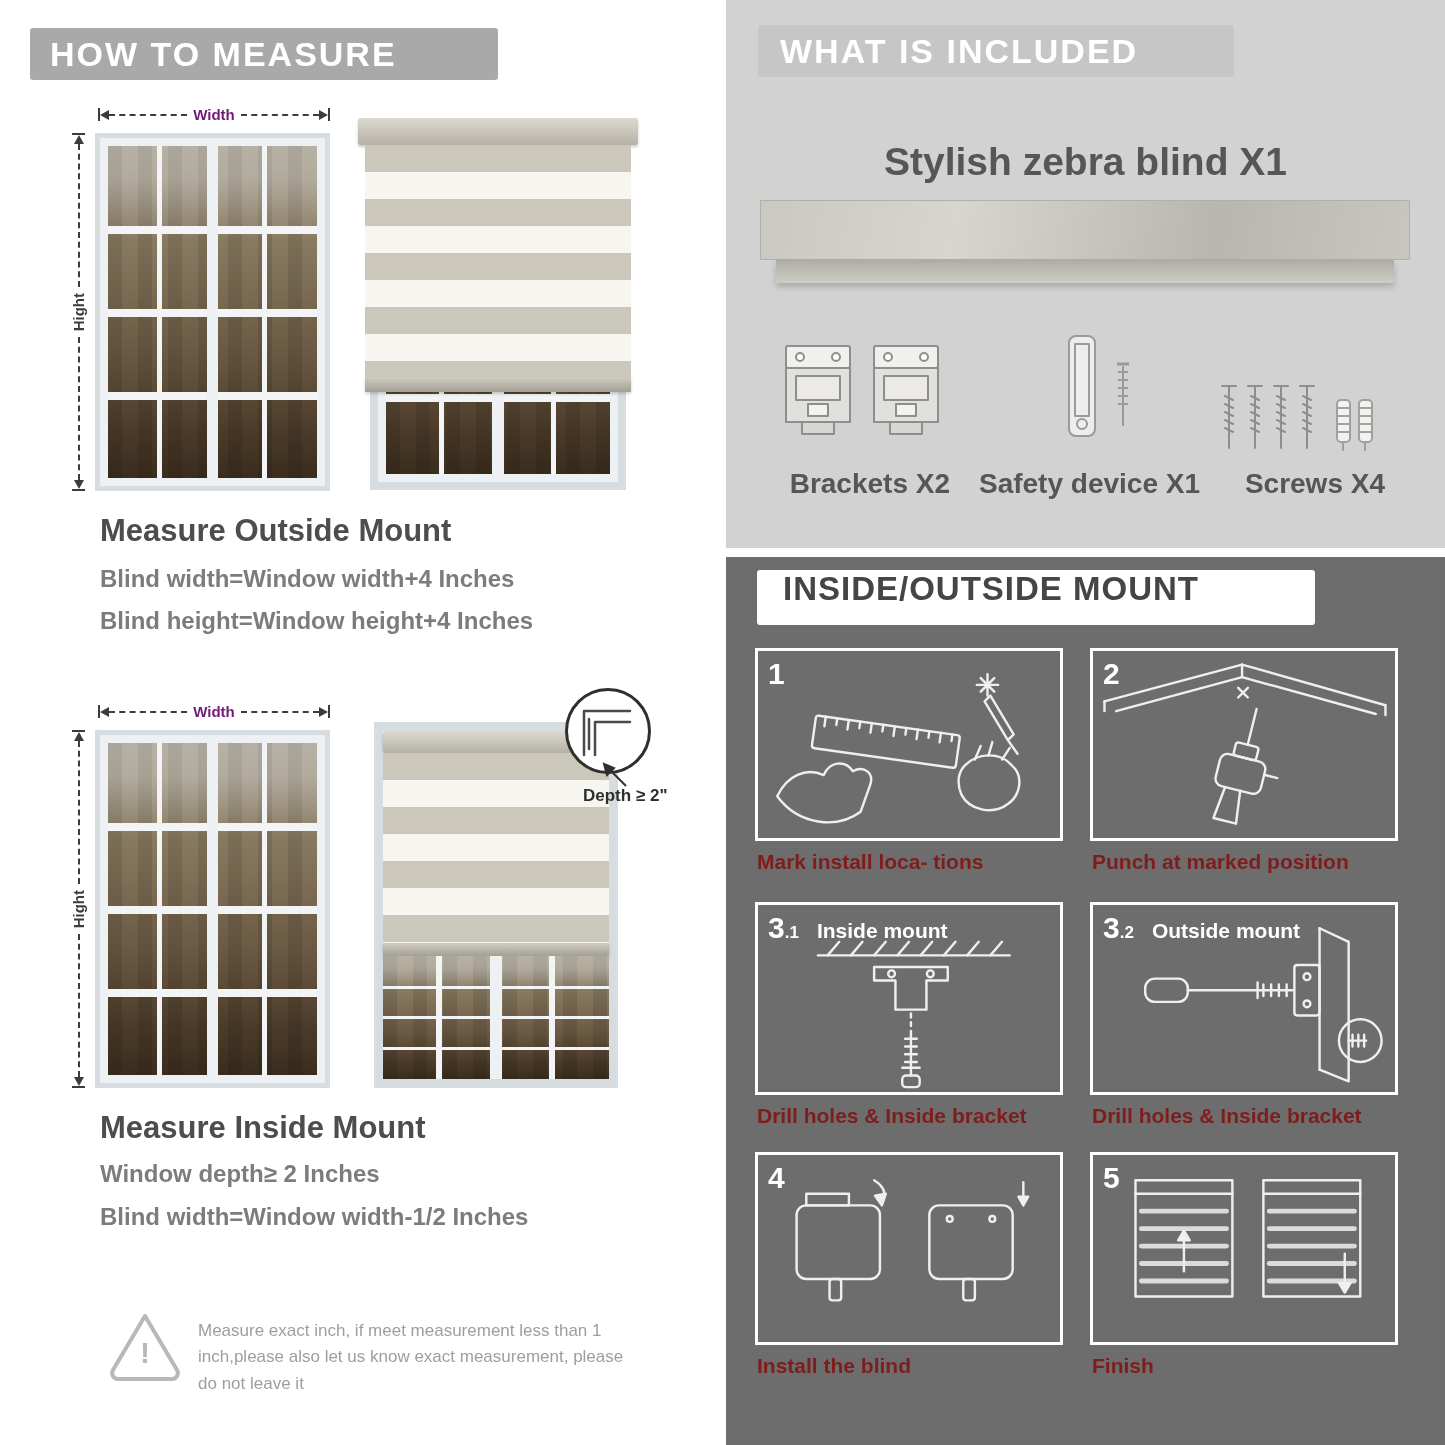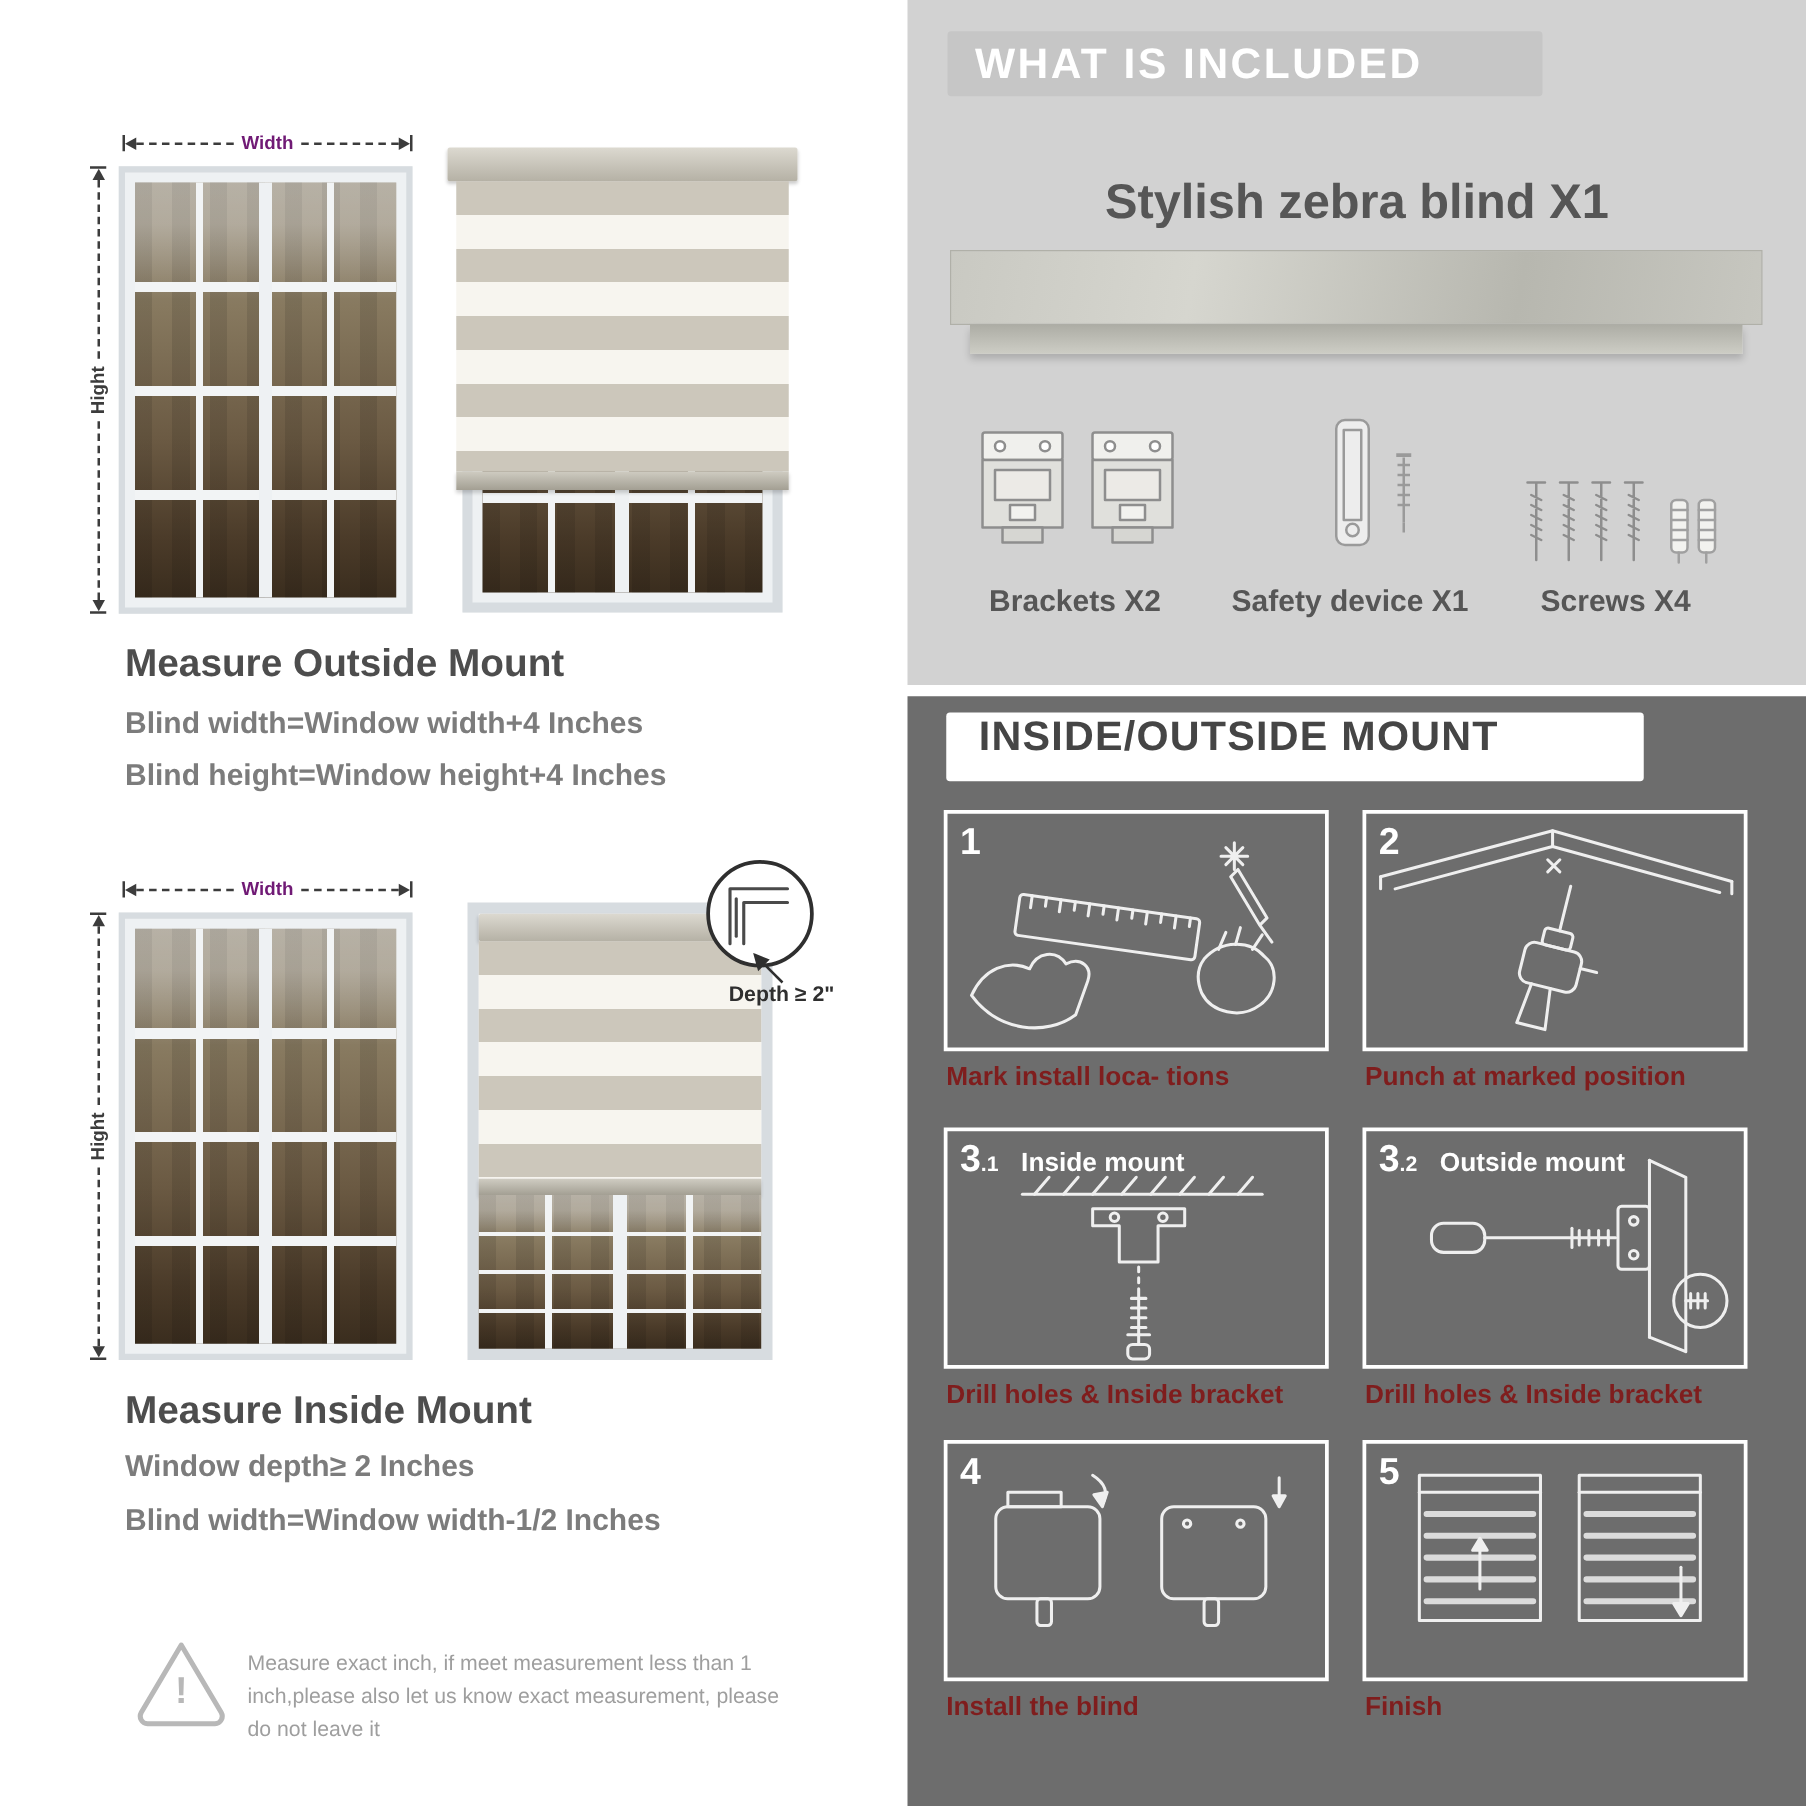--- a/index.html
+++ b/index.html
@@ -49,21 +49,21 @@
   .right-top{left:726px;top:0;width:719px;height:548px;background:#d2d2d2;}
   .banner-right{left:758px;top:25px;width:476px;height:52px;background:#c6c6c6;color:#fff;
     font-size:34px;font-weight:bold;letter-spacing:2px;display:flex;align-items:center;
     padding-left:22px;box-sizing:border-box;border-radius:3px;}
   .product-label{left:726px;top:140px;width:719px;text-align:center;font-size:39px;font-weight:bold;color:#565656;}
   .cassette-big{left:760px;top:200px;width:650px;height:60px;
     background:linear-gradient(100deg,#c9c9c2 0%,#d6d6cf 30%,#b7b7af 70%,#c7c7c0 100%);
     border:1px solid #b0b0a8;box-sizing:border-box;}
   .cassette-lip{left:776px;top:260px;width:618px;height:23px;
     background:linear-gradient(180deg,#adada5,#cdcdc5);box-shadow:0 4px 6px rgba(0,0,0,0.18);}
-  .item-label{font-size:24px;font-weight:bold;color:#565656;text-align:center;}
+  .item-label{font-size:28px;font-weight:bold;color:#565656;text-align:right;}
 
   
   .right-bottom{left:726px;top:557px;width:719px;height:888px;background:#6d6d6d;}
   .banner-mount{left:757px;top:570px;width:558px;height:55px;background:#ffffff;color:#454545;
     font-size:33px;font-weight:bold;letter-spacing:1px;display:flex;align-items:flex-start;
     padding-left:26px;box-sizing:border-box;border-radius:3px;}
   .panel{position:absolute;width:308px;height:193px;border:3px solid #ffffff;box-sizing:border-box;}
   .panel svg{position:absolute;left:0;top:0;width:100%;height:100%;}
   .panel-num{position:absolute;top:6px;left:10px;display:flex;align-items:baseline;color:#fff;font-weight:bold;z-index:2;}
   .panel-num .n{font-size:30px;}
@@ -71,20 +71,23 @@
   .panel-num .il{font-size:21px;margin-left:18px;}
   .caption{position:absolute;width:312px;font-size:21px;font-weight:bold;color:#7f1d1d;}
 
   .lineart{stroke:#efefef;stroke-width:2.5;fill:none;stroke-linecap:round;stroke-linejoin:round;}
 </style>
 </head>
 <body>
 
 <div class="page">
 
+  <div class="abs banner-left">
+    <span>HOW TO MEASURE</span>
+  </div>
 
   <div class="abs harrow" style="left:98px;top:106px;width:232px;">
     <span class="tick"></span>
       <span class="head-l"></span>
     <span class="dash"></span>
     <span class="lab">Width</span>
     <span class="dash"></span>
     <span class="head-r"></span>
       <span class="tick"></span>
   </div>

